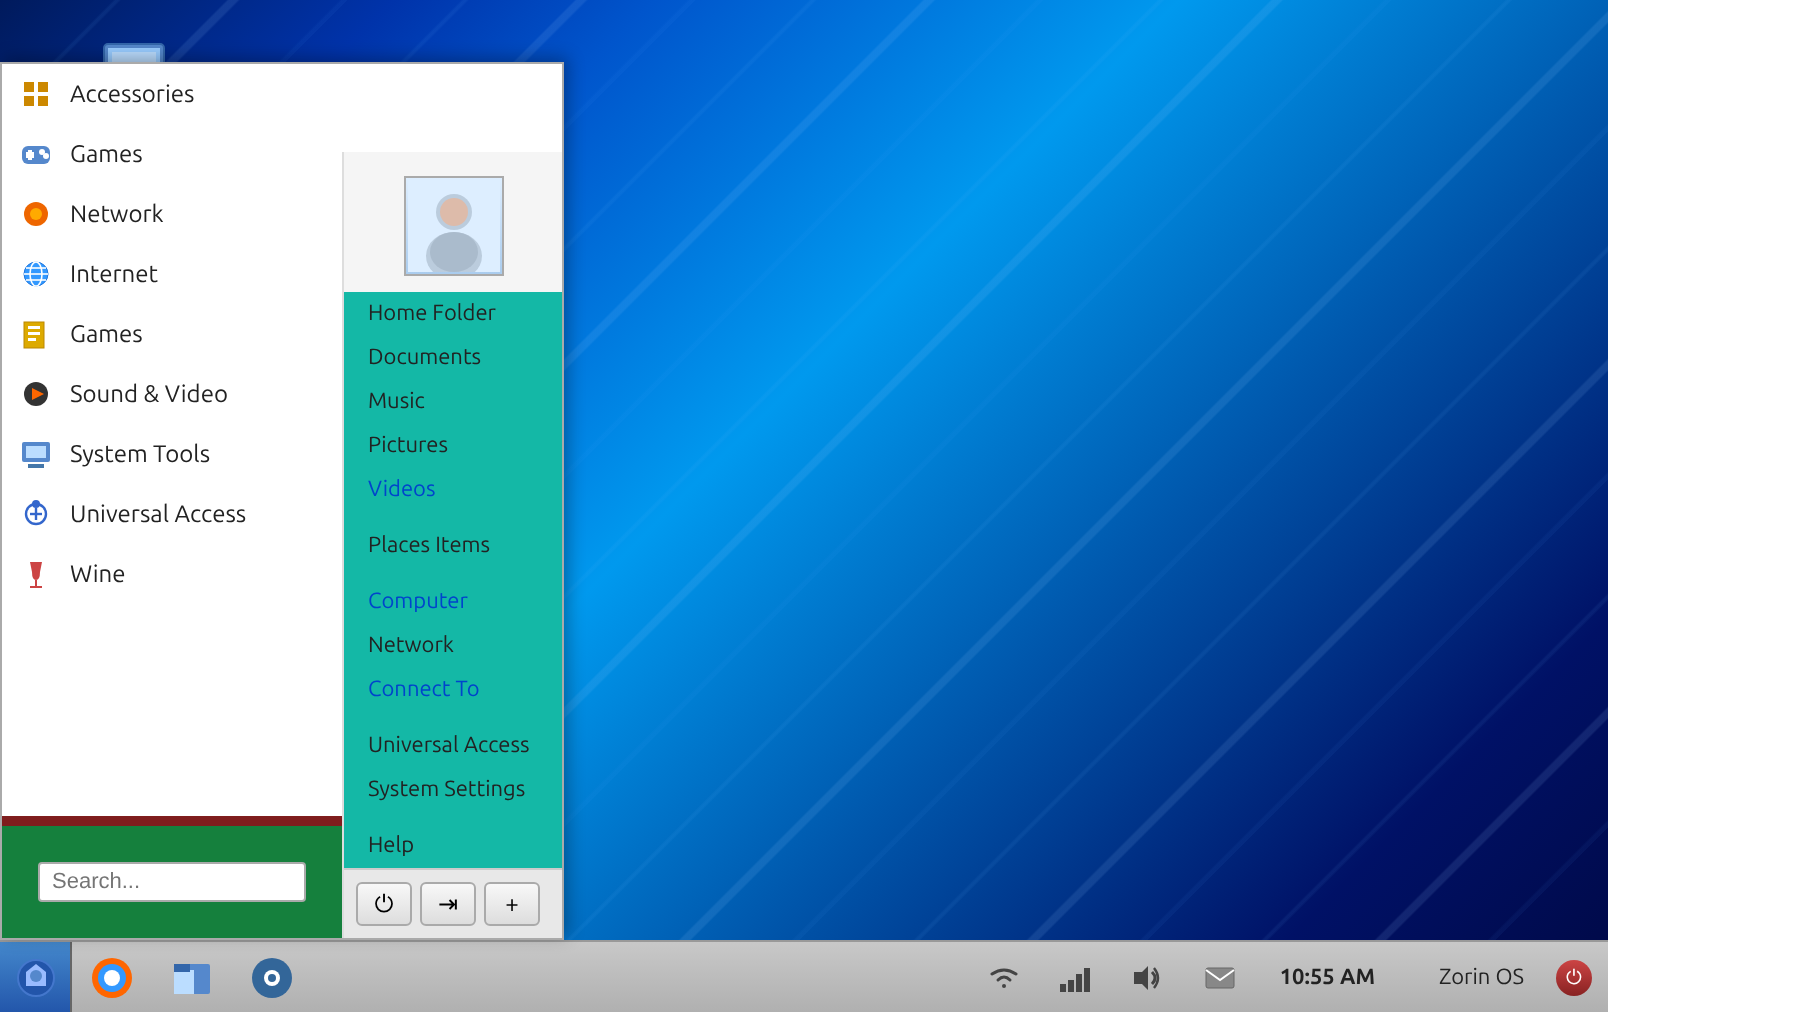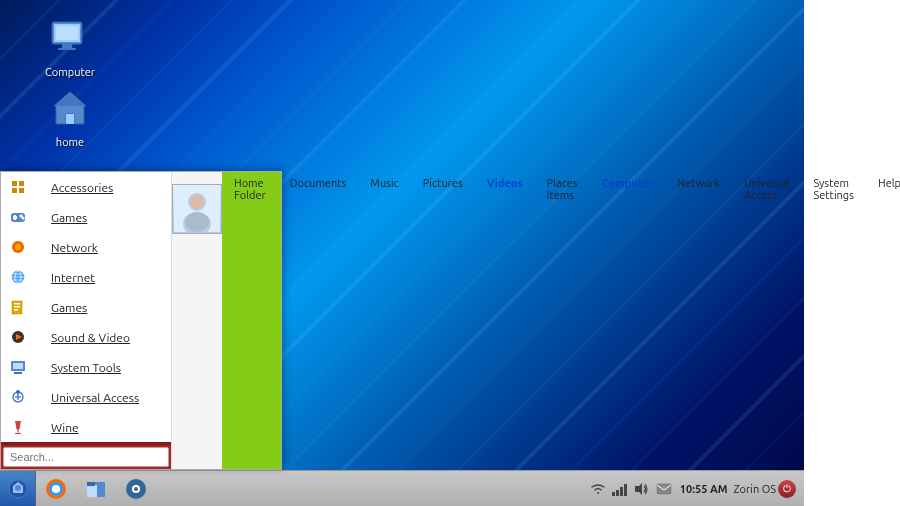--- a/index.html
+++ b/index.html
@@ -111,42 +111,42 @@
       cursor: pointer;
       border-radius: 4px;
       margin: 0 2px;
     }
 
     #taskbar-right {
       margin-left: auto;
       display: flex;
       align-items: center;
       padding-right: 8px;
-      gap: 2px;
+      gap: 16px;
       color: #222;
       font-size: 11px;
     }
 
     .systray-icon {
       width: 20px;
       height: 20px;
       display: flex;
       align-items: center;
       justify-content: center;
     }
 
     #clock {
       font-weight: bold;
       font-size: 11px;
       margin: 0 4px;
     }
 
     #zorin-label {
       font-size: 11px;
-      margin-left: 0;
+      margin-left: 12px;
     }
 
     
     #start-menu {
       position: absolute;
       bottom: 36px;
       left: 0;
       display: flex;
       background: white;
       border: 1px solid #aaa;
@@ -162,55 +162,55 @@
       flex-direction: column;
     }
 
     .menu-item {
       display: flex;
       align-items: center;
       padding: 6px 8px;
       cursor: pointer;
       font-size: 12px;
       color: #222;
-      gap: 24px;
-      text-decoration: underline;
+      gap: 8px;
     }
 
     .menu-icon {
       width: 18px;
       height: 18px;
       flex-shrink: 0;
       display: flex;
       align-items: center;
       justify-content: center;
     }
 
     
     #menu-search {
       margin-top: auto;
-      padding: 2px;
-      background: #b91c1c;
-      border-top: 3px solid #7f1d1d;
+      padding: 18px;
+      background: #15803d;
+      border-top: 5px solid #7f1d1d;
     }
     #menu-search input {
       width: 100%;
       padding: 3px 6px;
       border: 1px solid #aaa;
       border-radius: 2px;
       font-size: 11px;
     }
 
     
     #menu-right {
       width: 110px;
-      background: #84cc16;
+      background: #14b8a6;
       border-left: 1px solid #ddd;
       display: flex;
-      flex-direction: row;
+      flex-direction: column;
+      margin-top: 44px;
     }
 
     
     #user-avatar {
       display: flex;
       justify-content: center;
       padding: 12px 0 8px;
       background: #f5f5f5;
     }
     .avatar-img {
@@ -226,21 +226,20 @@
     }
 
     .right-menu-item {
       padding: 5px 12px;
       font-size: 11px;
       cursor: pointer;
       color: #222;
     }
     .right-menu-item.highlight {
       color: #0044cc;
-      font-weight: bold;
     }
 
     .right-section-gap {
       height: 6px;
     }
 
     
     #menu-bottom {
       padding: 6px;
       background: #e8e8e8;
@@ -438,20 +437,21 @@
       <div class="right-menu-item">Home Folder</div>
       <div class="right-menu-item">Documents</div>
       <div class="right-menu-item">Music</div>
       <div class="right-menu-item">Pictures</div>
       <div class="right-menu-item highlight">Videos</div>
       <div class="right-section-gap"></div>
       <div class="right-menu-item">Places Items</div>
       <div class="right-section-gap"></div>
       <div class="right-menu-item highlight">Computer</div>
       <div class="right-menu-item">Network</div>
+      <div class="right-menu-item highlight">Connect To</div>
       <div class="right-section-gap"></div>
       <div class="right-menu-item">Universal Access</div>
       <div class="right-menu-item">System Settings</div>
       <div class="right-section-gap"></div>
       <div class="right-menu-item">Help</div>
 
       <div style="margin-top:auto"></div>
       <div id="menu-bottom">
         <div class="action-btn" title="Shutdown">⏻</div>
         <div class="action-btn" title="Logout">⇥</div>

